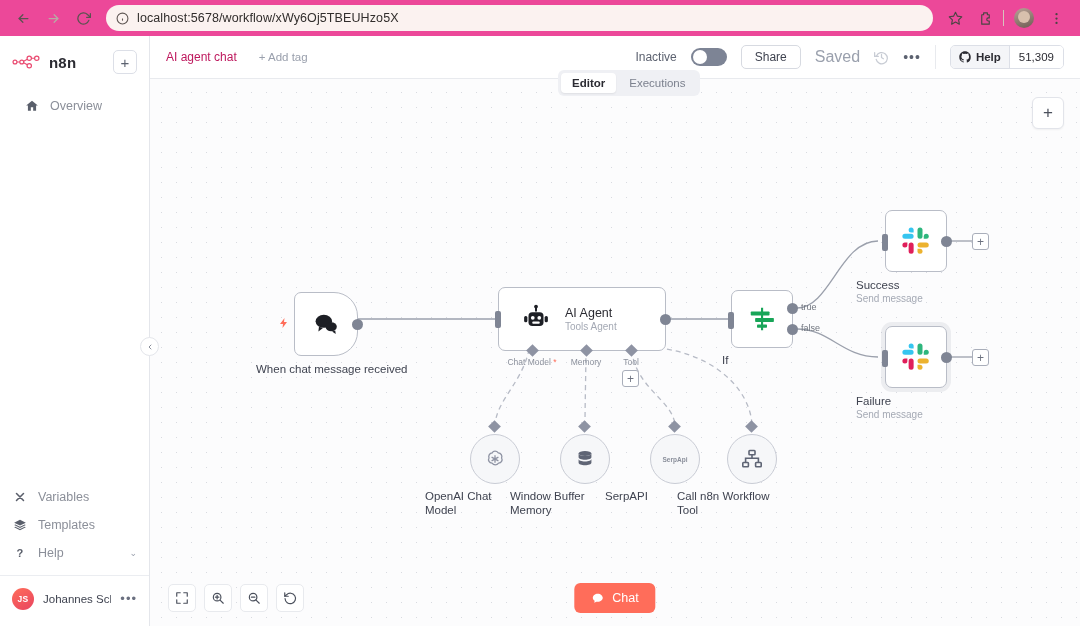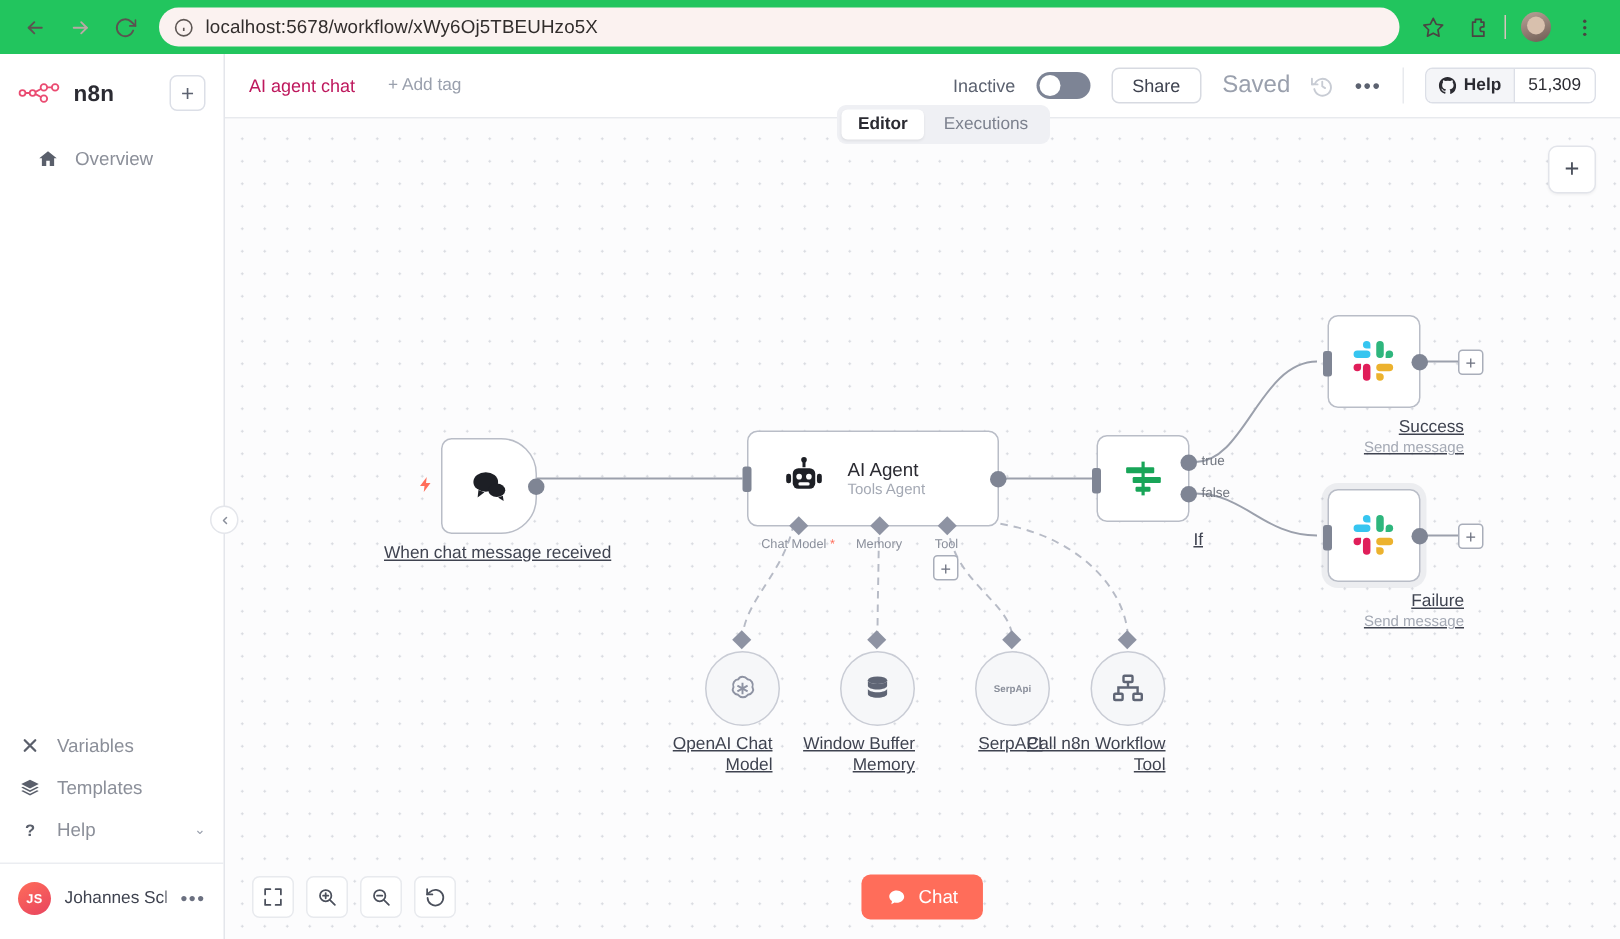--- a/index.html
+++ b/index.html
@@ -6,21 +6,21 @@
   html, body {
     width: 1080px; height: 626px;
     font-family: "Liberation Sans", sans-serif;
     overflow: hidden;
     background: #fff;
   }
 
   
   .browser-bar {
     height: 36px; width: 1080px;
-    background: #22c55e;
+    background: #ec4899;
     display: flex; align-items: center;
     padding: 0 10px; gap: 4px;
     position: relative;
   }
   .nav-btn {
     width: 26px; height: 26px;
     display: flex; align-items: center; justify-content: center;
     border-radius: 50%;
     color: #5b5350;
   }
@@ -167,22 +167,22 @@
   .canvas-svg { position:absolute; inset:0; width:100%; height:100%; pointer-events:none; }
 
   .node { position: absolute; }
   .node-box {
     background:#fff; border:1px solid #b9bdc7; border-radius:7px;
     display:flex; align-items:center; justify-content:center;
     position: relative;
   }
   .node-label {
     position:absolute; left:50%; transform:translateX(-50%);
-    text-align:right; white-space:nowrap;
-    font-size:11.5px; color:#3f4350; line-height:14px;text-decoration:underline;
+    text-align:left; white-space:nowrap;
+    font-size:11.5px; color:#3f4350; line-height:14px;
   }
   .node-sub { font-size:10px; color:#a4a9b4; line-height:13px; }
   .sel-ring { box-shadow: 0 0 0 4px rgba(155,160,175,.16); }
 
   .port-dot {
     position:absolute; width:11px; height:11px; border-radius:50%;
     background:#7f8594;
   }
   .port-in {
     position:absolute; width:6px; height:17px; border-radius:2px;

